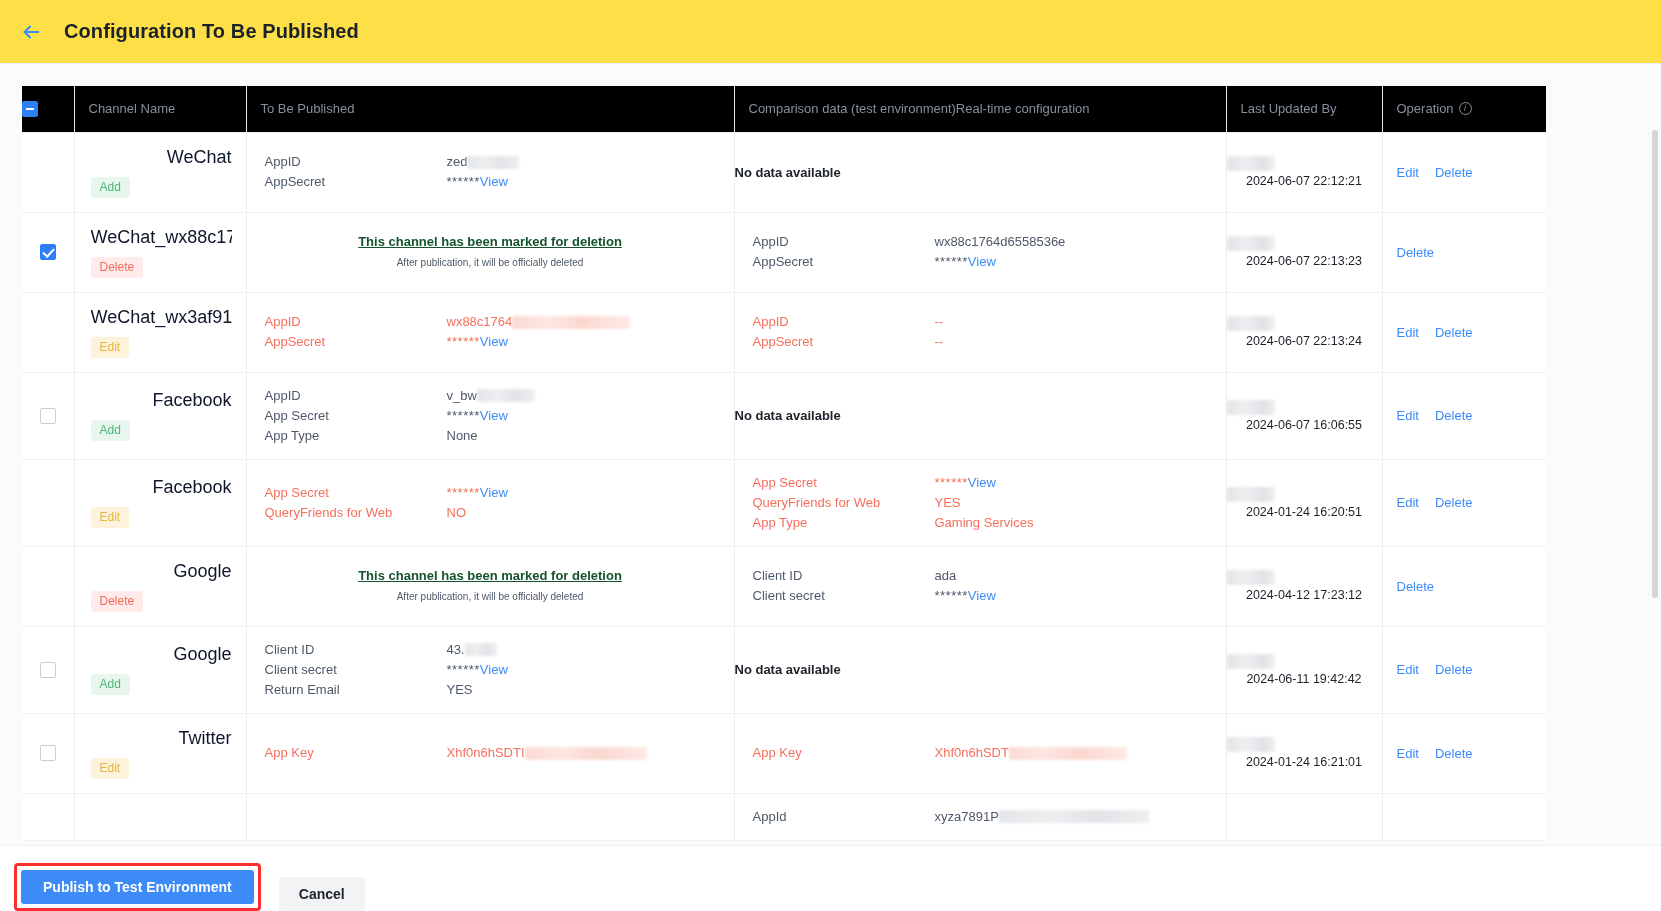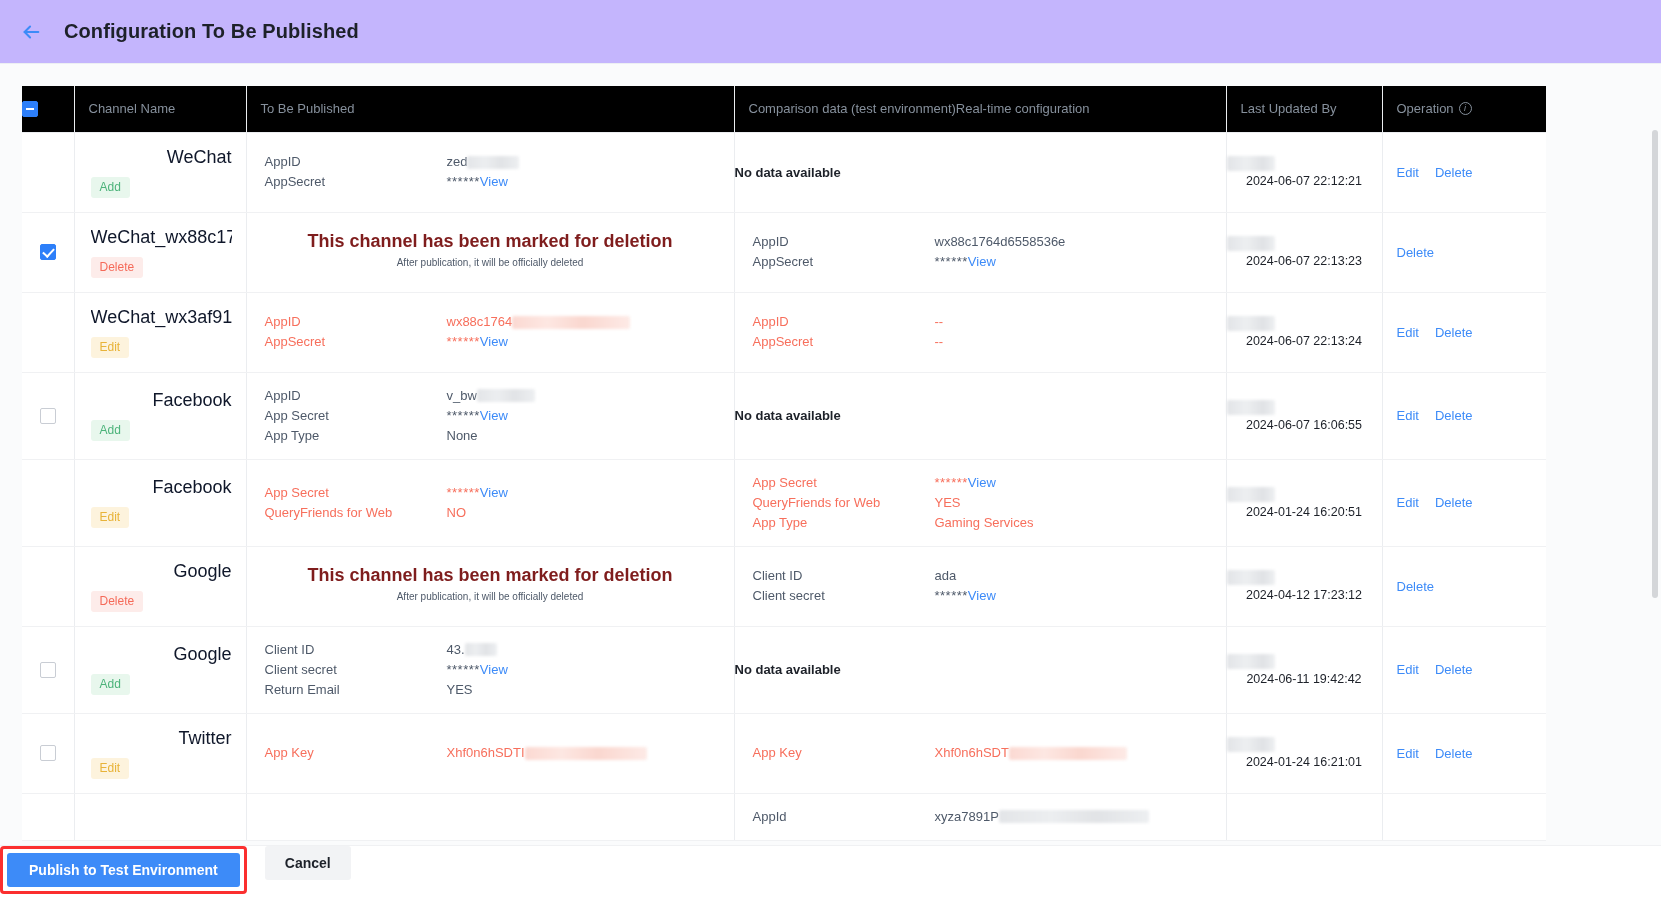--- a/index.html
+++ b/index.html
@@ -10,21 +10,21 @@
     overflow: hidden;
   }
   body { position: relative; }
 
   
   .page-header {
     height: 64px;
     display: flex;
     align-items: center;
     padding-left: 18px;
-    background: #c4b5fd;
+    background: #fde047;
     border-bottom: 1px solid #eceff3;
   }
   .back-arrow {
     width: 26px; height: 26px;
     display: flex; align-items: center; justify-content: center;
     color: #3d8bf8;
     cursor: pointer;
     margin-right: 20px;
   }
   .page-title {
@@ -168,21 +168,21 @@
   .blur.pink {
     background: linear-gradient(90deg,#fbd9d2 0%,#fde7e2 30%,#fad7cf 60%,#fdeae6 100%);
   }
 
   
   .del-notice {
     text-align: center;
     padding: 16px 10px;
   }
   .del-notice .t1 {
-    font-size: 18px; font-weight: bold; color: #7f1d1d; line-height: 21px;
+    font-size: 13px; font-weight: bold; color: #14532d; line-height: 21px; text-decoration: underline;
   }
   .del-notice .t2 {
     font-size: 10px; color: #4e5969; line-height: 21px;
   }
   .nodata {
     font-size: 13px;
     font-weight: bold;
     color: #1d2129;
     padding: 20px 0;
   }
@@ -224,21 +224,22 @@
     line-height: 15px;
   }
 
   
   .footer {
     position: absolute;
     left: 0; right: 0; bottom: 0;
     height: 66px;
     background: #ffffff;
     display: flex;
-    align-items: flex-start;
+    align-items: flex-end;
+    padding-left: 14px;
     gap: 18px;
     z-index: 20;
     border-top: 1px solid #f0f1f3;
   }
   .hl-box {
     border: 3px solid #fb2f2f;
     border-radius: 4px;
     padding: 4px;
     display: inline-flex;
   }

